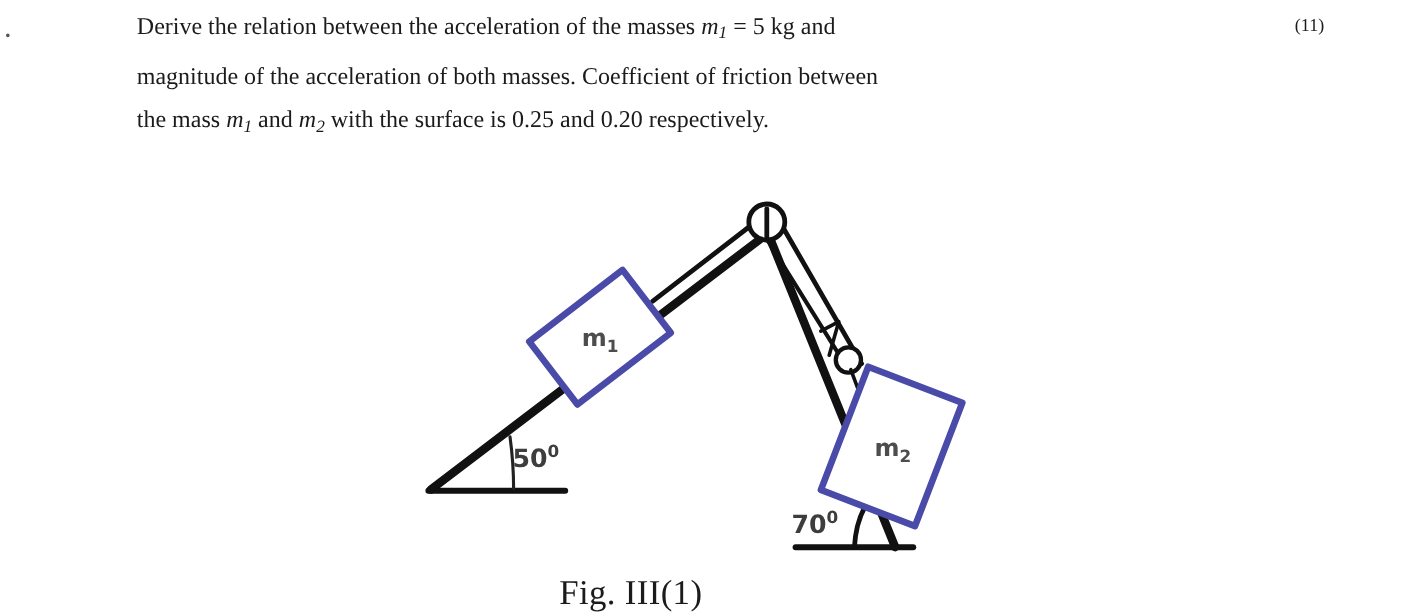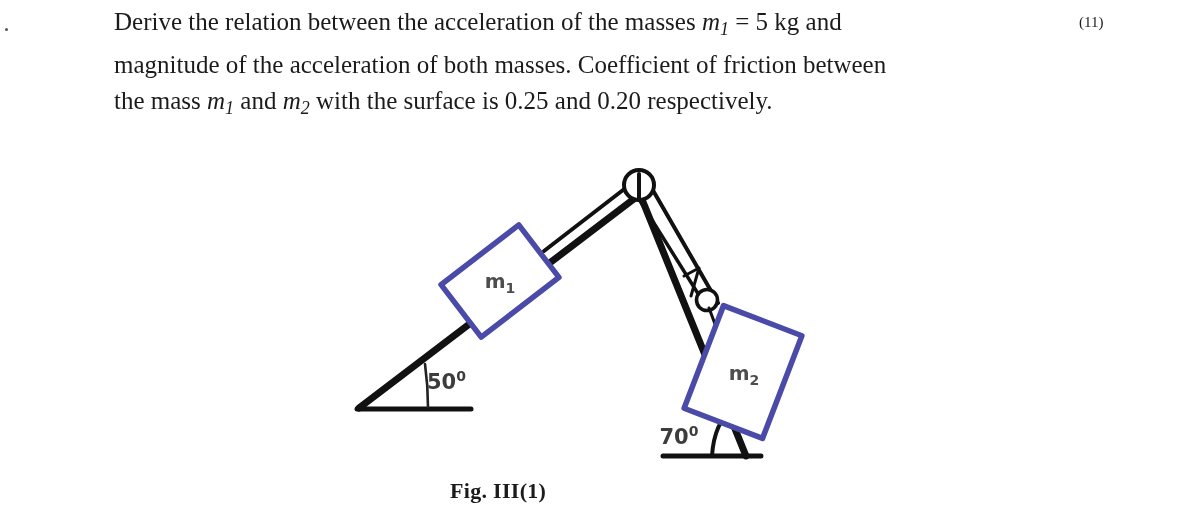--- a/index.html
+++ b/index.html
@@ -19,21 +19,21 @@
   }
 
   
   #question-block {
     position: absolute;
     left: 114px;
     top: 4px;
     width: 910px;
   }
   .qline {
-    font-size: 25px;
+    font-size: 20px;
     line-height: 36px;
     color: #1b1b1b;
     white-space: nowrap;
   }
 
   .mvar {
     font-style: italic;
     font-family: "Liberation Serif", "DejaVu Serif", serif;
   }
   .mvar sub {
@@ -67,26 +67,25 @@
     left: 0;
     top: 0;
     width: 1178px;
     height: 512px;
     margin-left: 39px;
   }
   #figure svg { display: block; }
 
   #caption {
     position: absolute;
-    left: 450px;
+    left: 466px;
     top: 478px;
-    font-size: 22px;
+    font-size: 29px;
     color: #1b1b1b;
     letter-spacing: 0.3px;
-    font-weight: bold;
   }
 
   .blk-label {
     font-family: "DejaVu Sans", "Liberation Sans", sans-serif;
     font-size: 20px;
     font-weight: 600;
     fill: #4d4d4d;
   }
   .blk-label tspan.sub {
     font-size: 14px;

